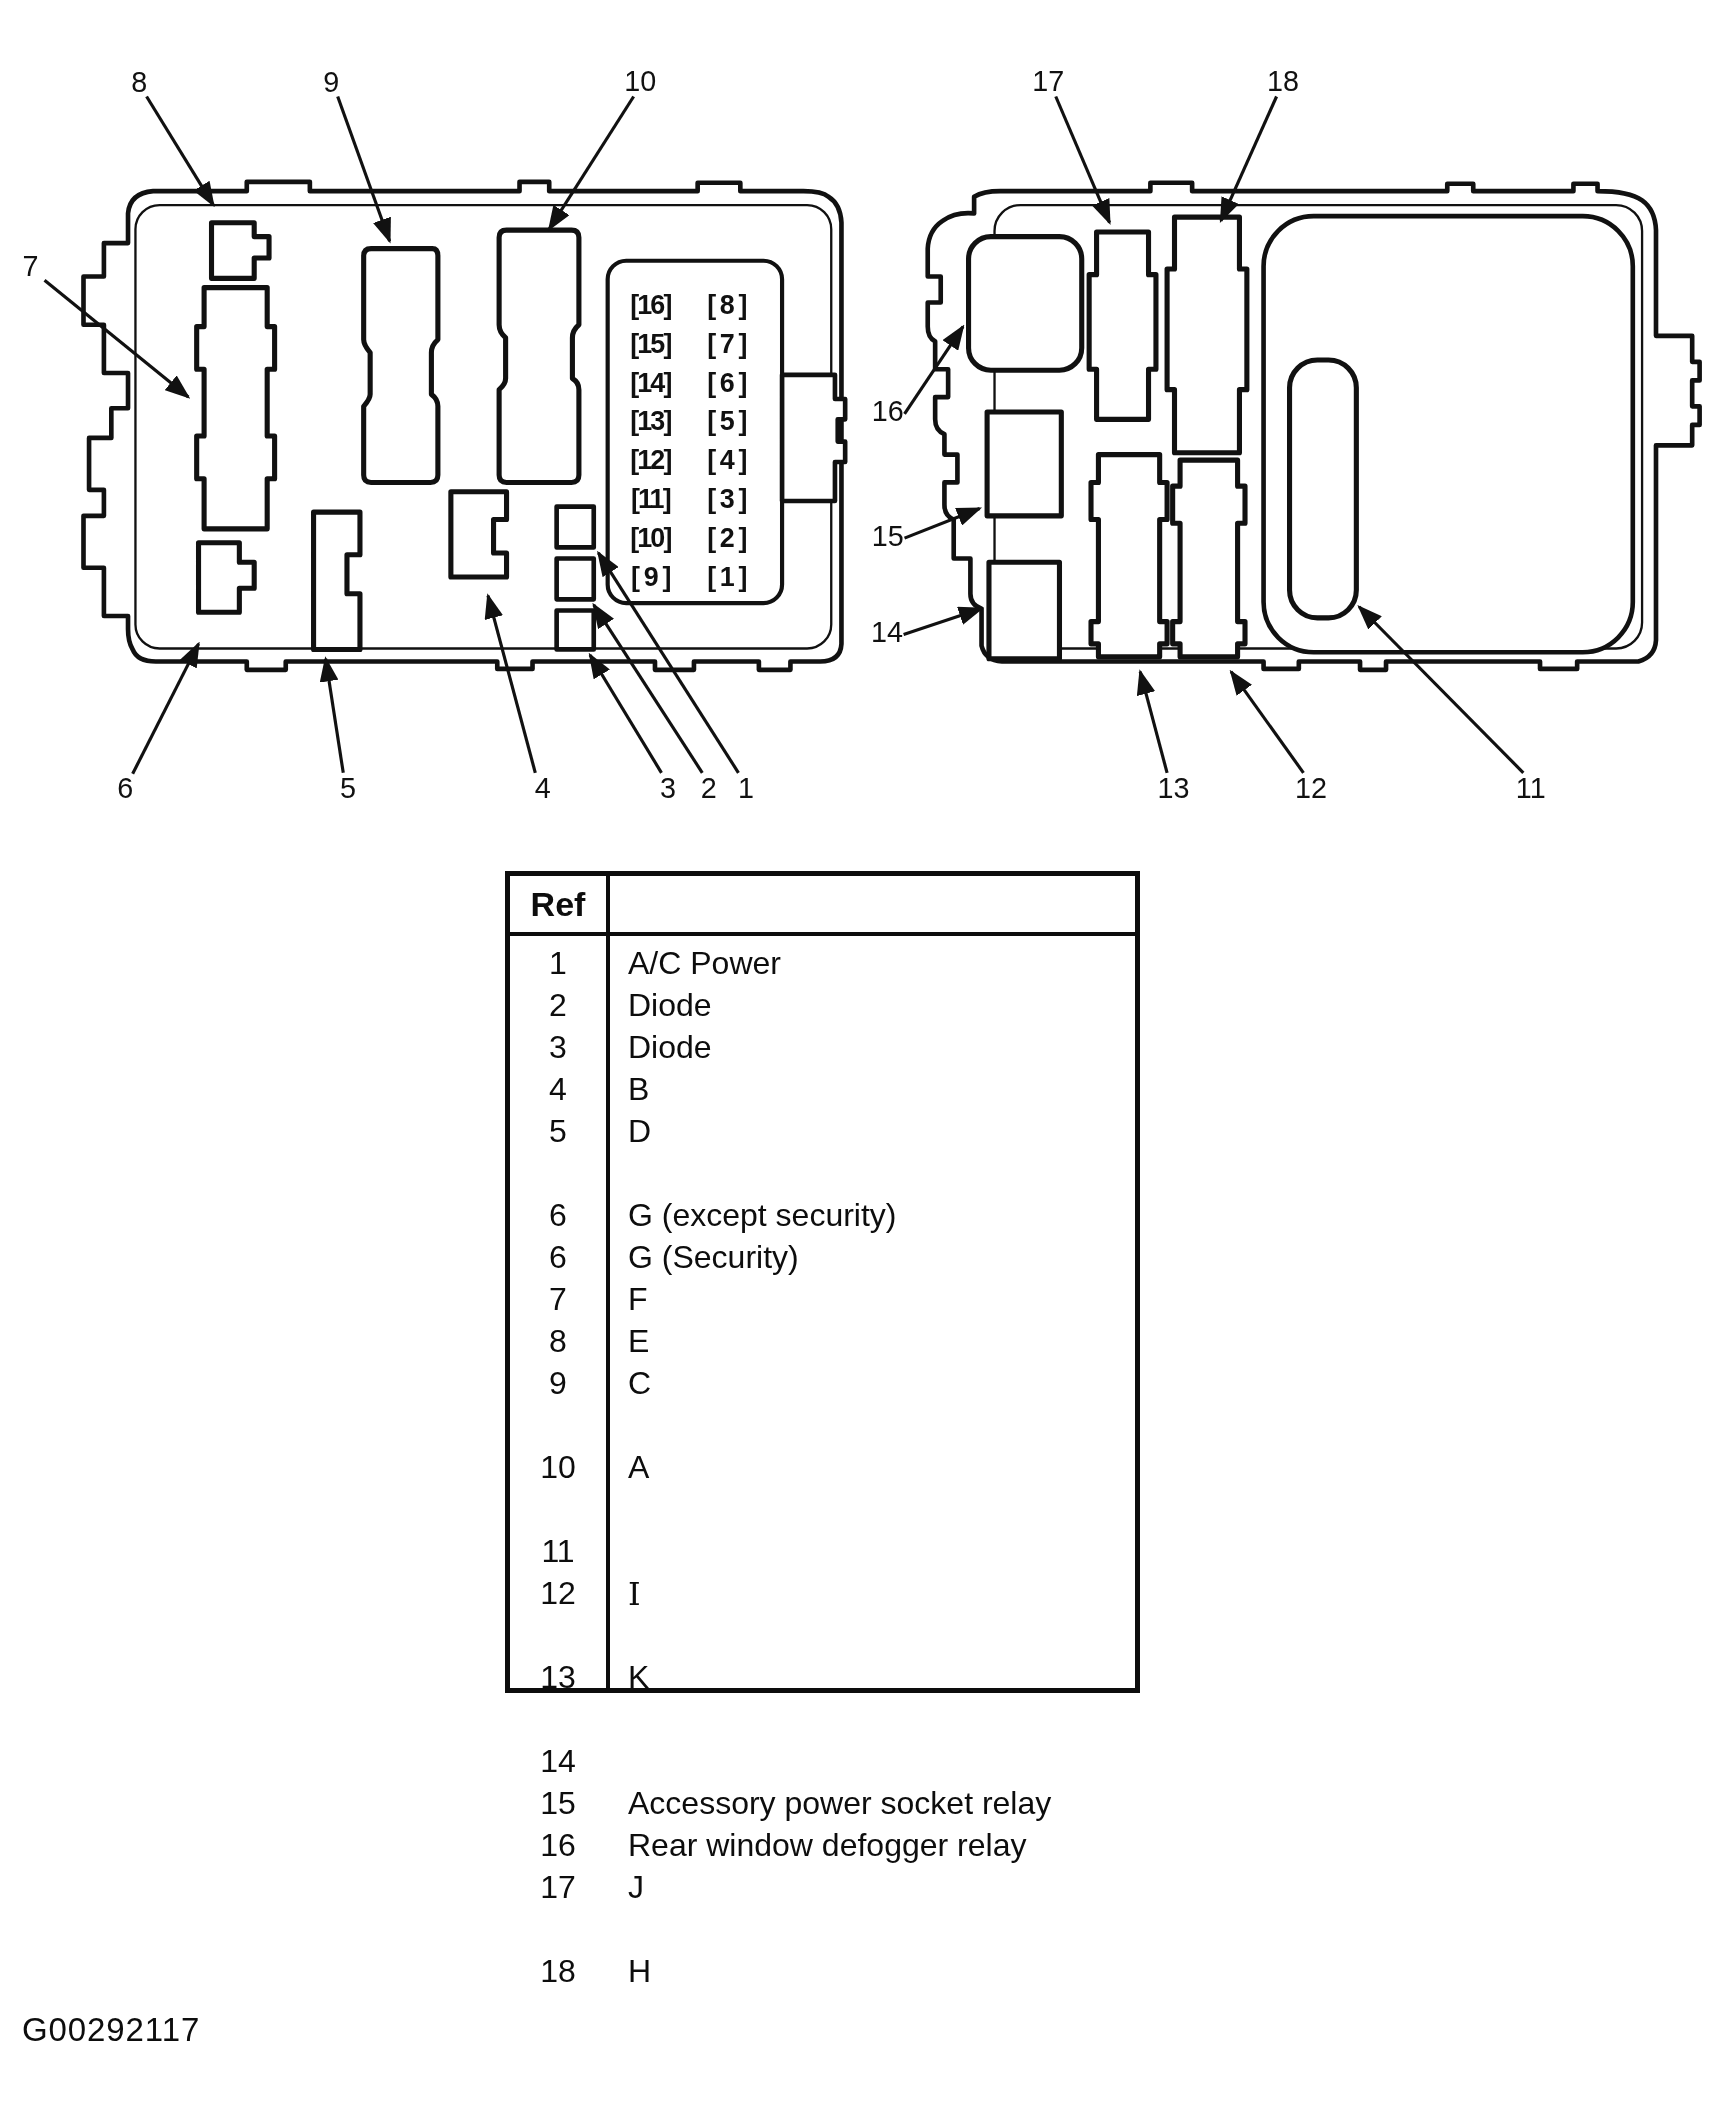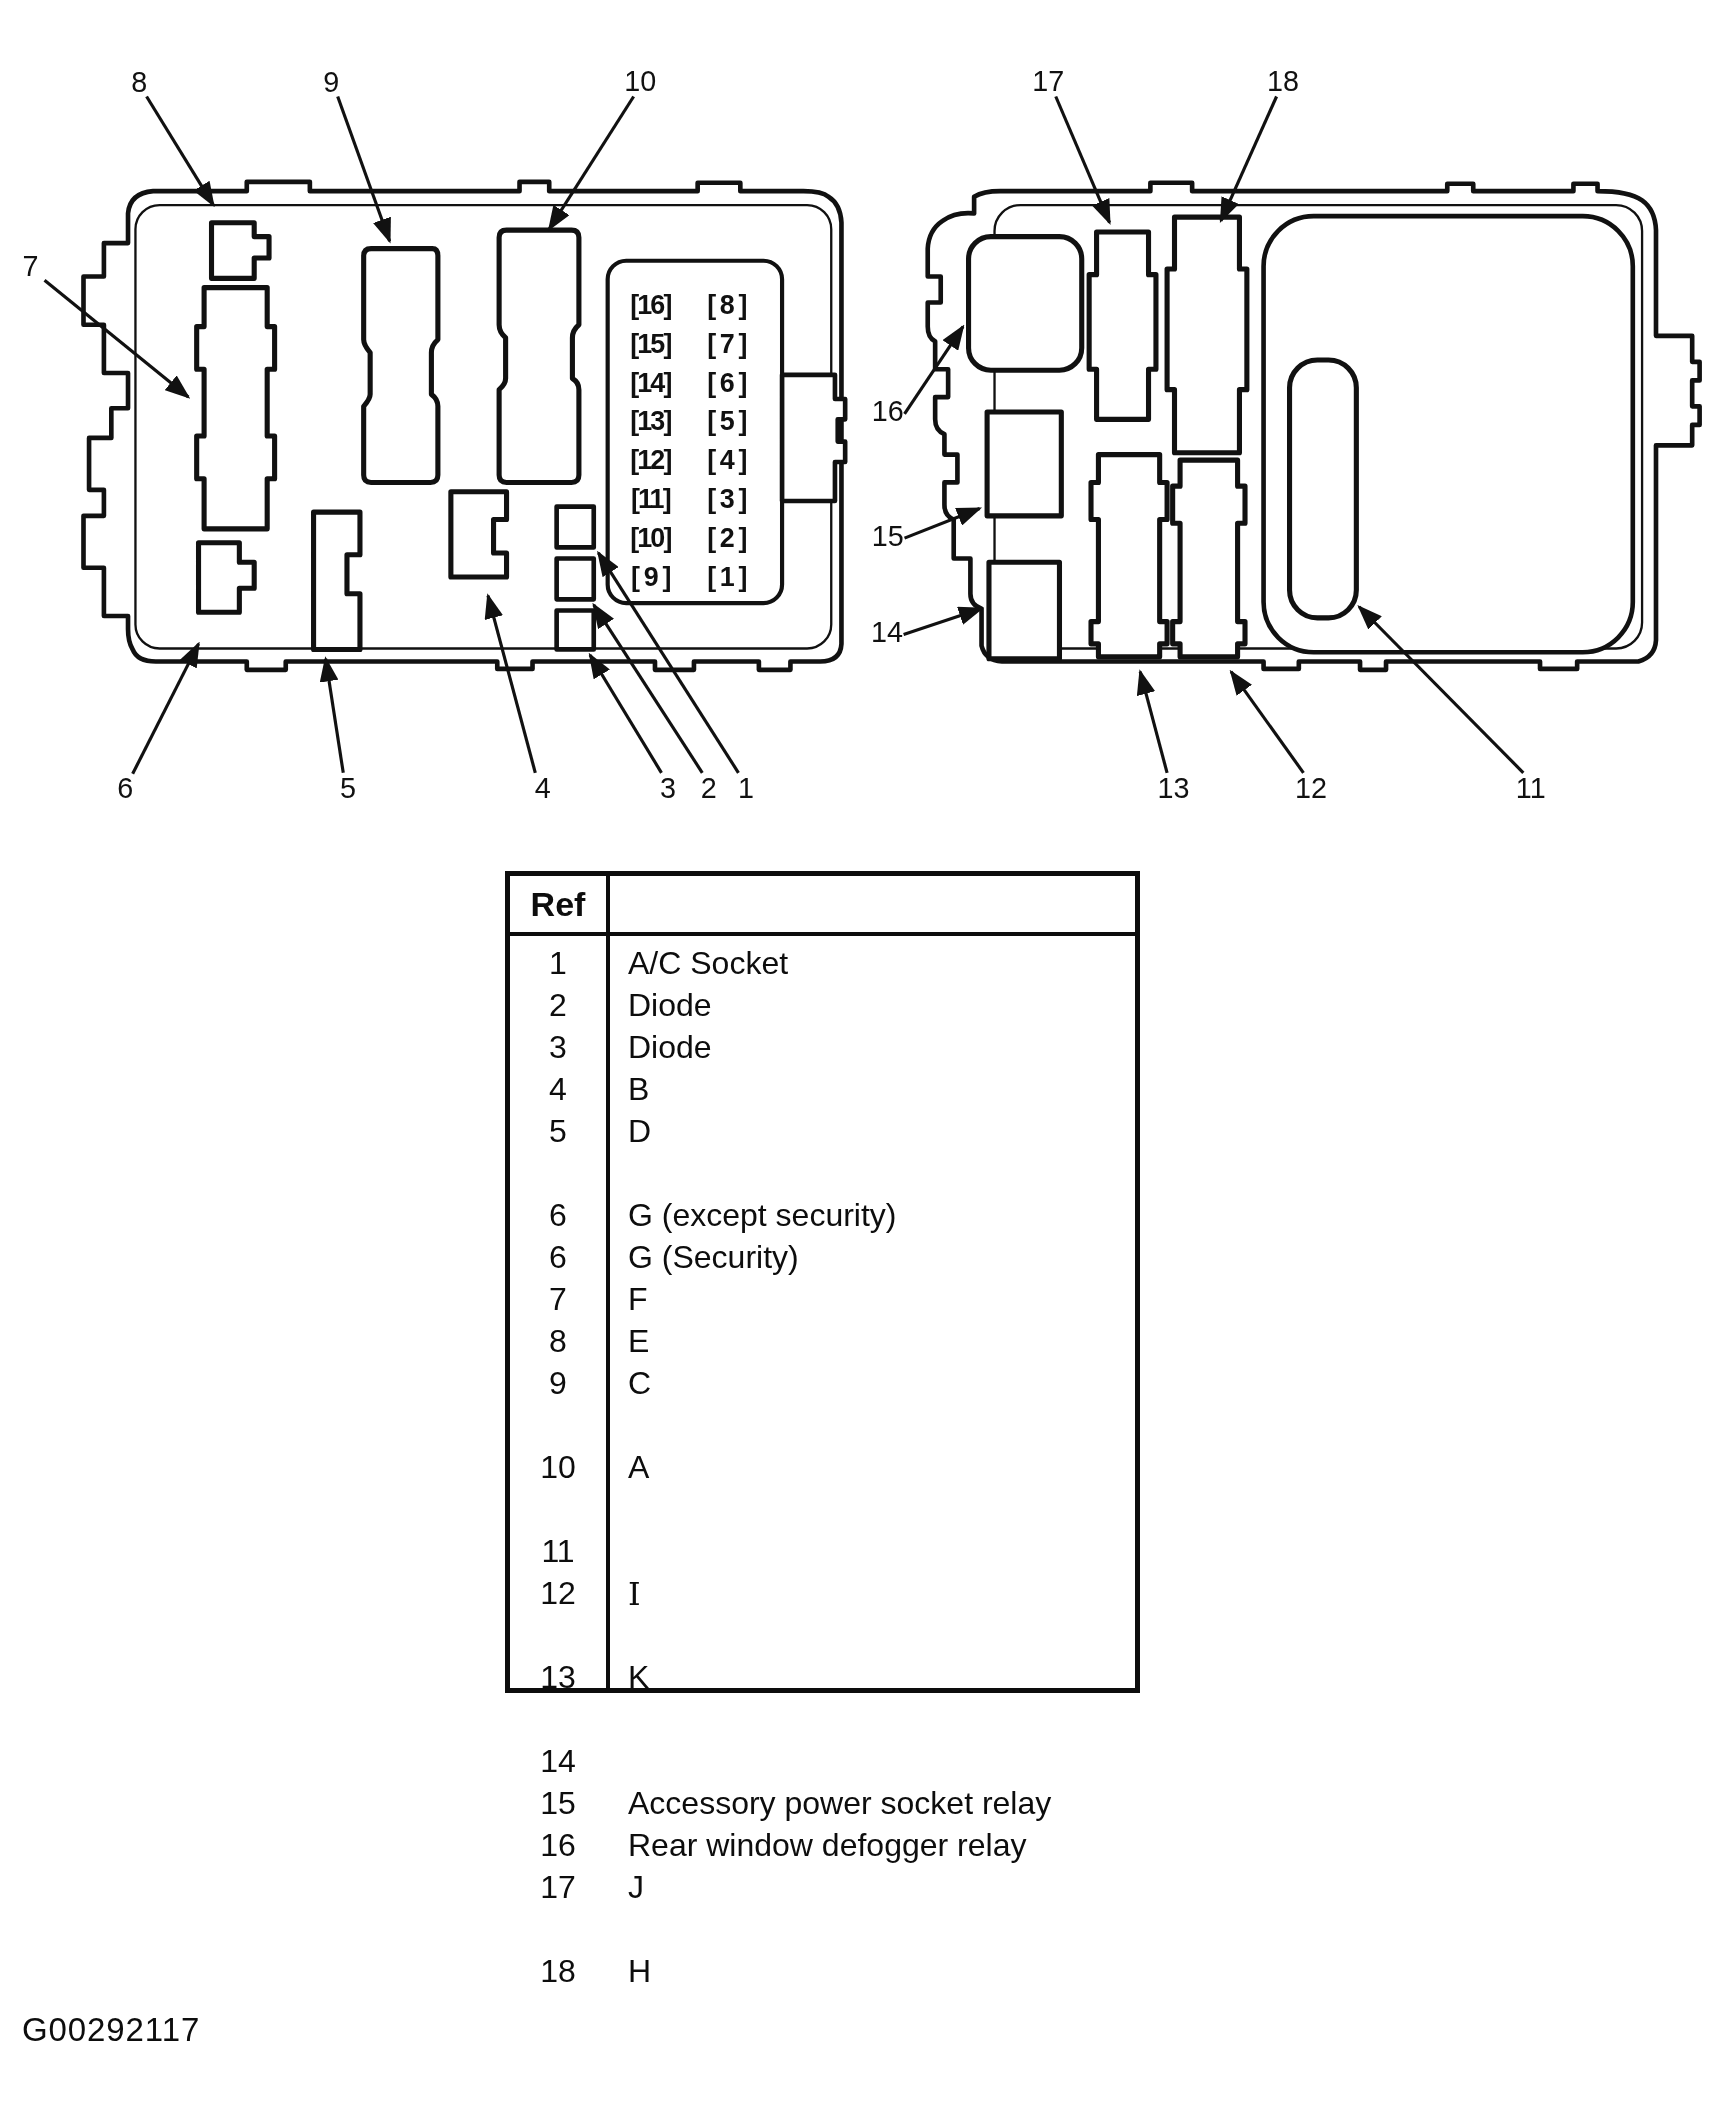--- a/index.html
+++ b/index.html
@@ -174,21 +174,21 @@
   </svg>
 
   <div class="tbl">
     <div class="divider"></div>
     <div class="tbl-head">
       <div class="th ref">Ref</div>
     </div>
     <div class="tbl-body" id="tbl-body">
         <div class="row">
           <div class="cell-ref">1</div>
-          <div class="cell-sock">A/C Socket</div>
+          <div class="cell-sock">A/C Power</div>
         </div>
         <div class="row">
           <div class="cell-ref">2</div>
           <div class="cell-sock">Diode</div>
         </div>
         <div class="row">
           <div class="cell-ref">3</div>
           <div class="cell-sock">Diode</div>
         </div>
         <div class="row">

